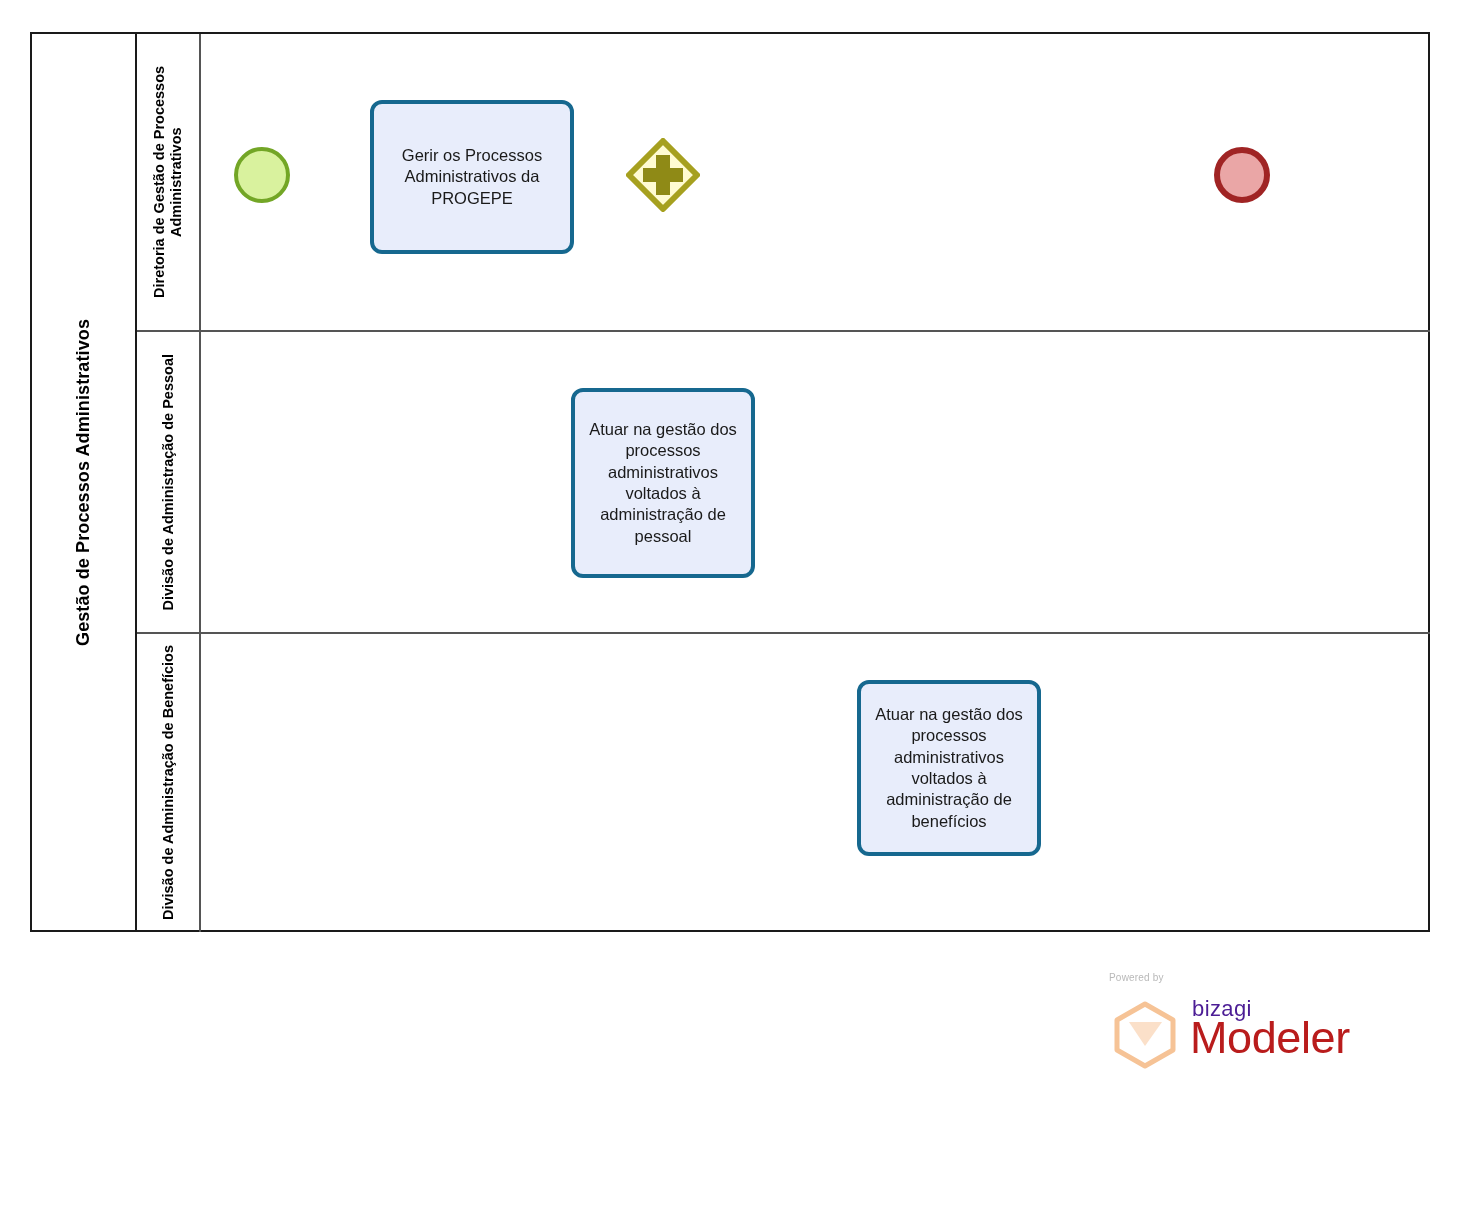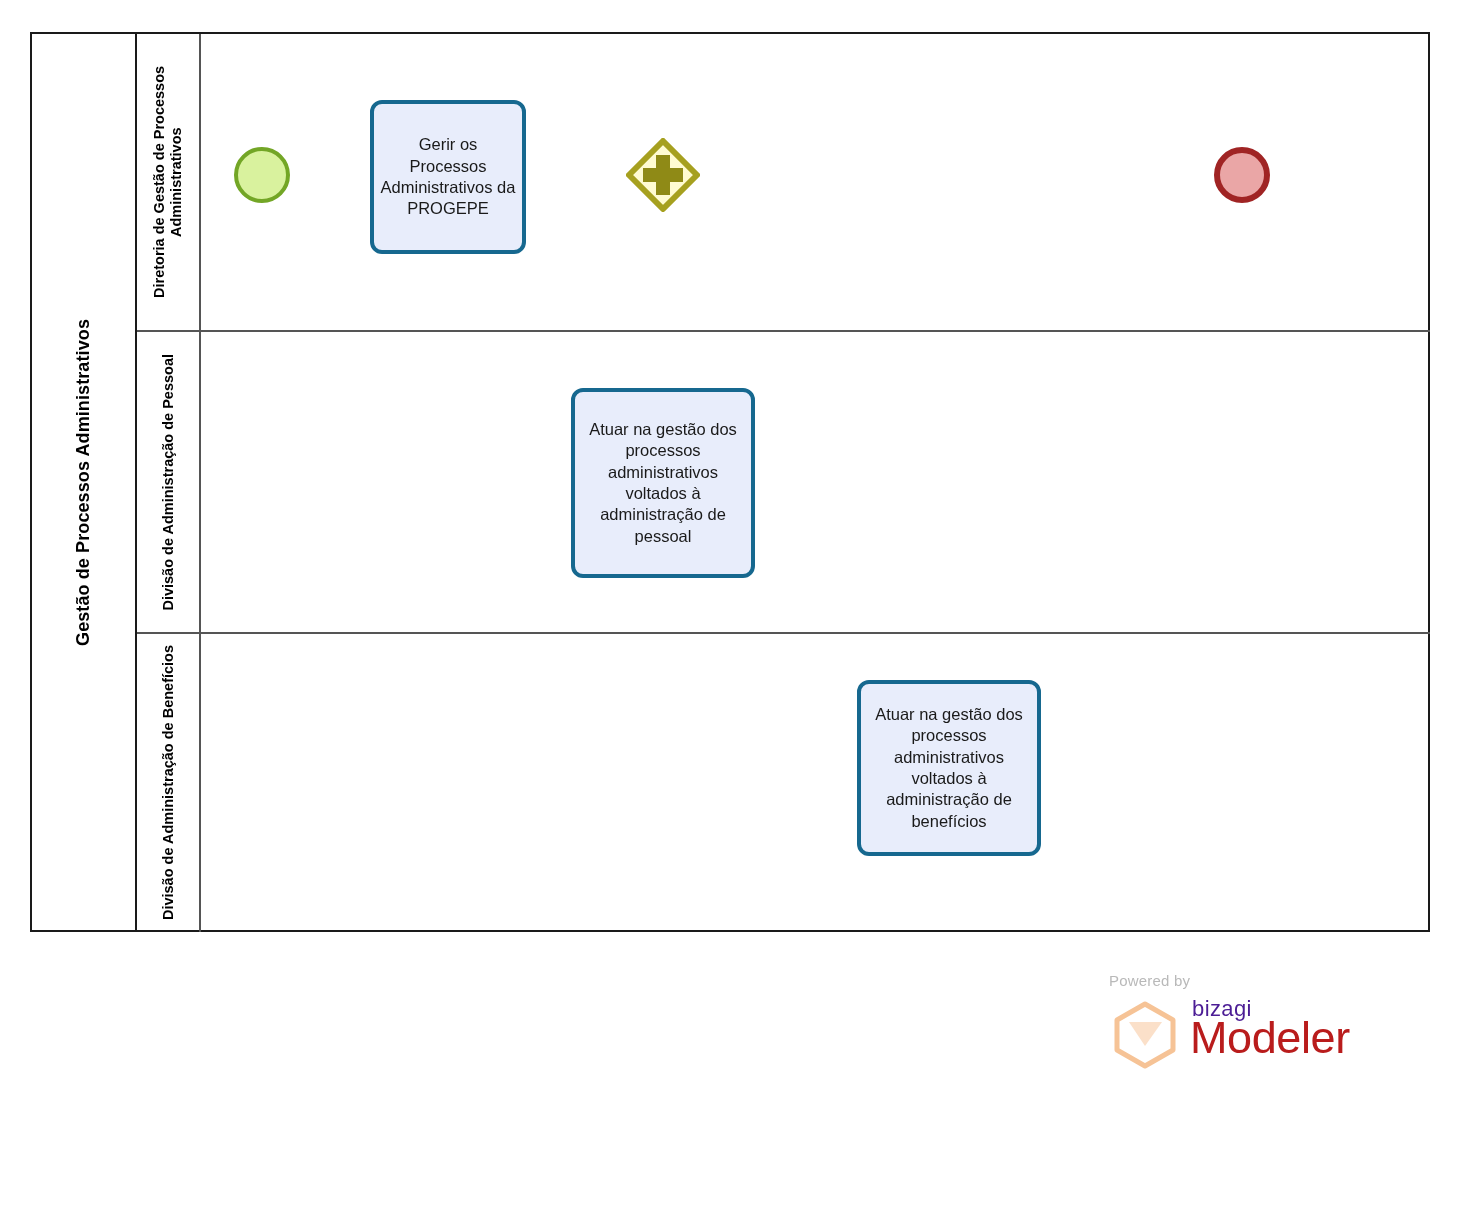--- a/index.html
+++ b/index.html
@@ -120,21 +120,21 @@
   .logo-block {
     position: absolute;
     left: 1104px;
     top: 972px;
     width: 260px;
     height: 100px;
   }
   .logo-powered {
     position: absolute;
     left: 5px; top: 0px;
-    font-size: 15px;
+    font-size: 10px;
     color: #b9b9b9;
     font-family: "Liberation Sans", sans-serif;
     letter-spacing: 0.2px;
   }
   .logo-bizagi {
     position: absolute;
     left: 88px; top: 24px;
     font-size: 22px;
     color: #4c1d95;
     font-family: "Liberation Sans", sans-serif;
@@ -200,21 +200,21 @@
     <div class="lane lane-3">
       <div class="lane-header">
         <span class="lane-header-text">Divisão de Administração de Benefícios</span>
       </div>
     </div>
 
   </div>
 
   <div class="shape start-event" style="left:234px; top:147px;"></div>
 
-  <div class="shape task" style="left:370px; top:100px; width:156px; height:154px;">
+  <div class="shape task" style="left:370px; top:100px; width:204px; height:154px;">
     <span class="task-label">Gerir os Processos Administrativos da PROGEPE</span>
   </div>
 
   <div class="shape gateway" style="left:626px; top:138px;">
     <svg width="74" height="74" viewBox="0 0 74 74">
       <polygon points="37,3 71,37 37,71 3,37" fill="#fffbd1" stroke="#a6a01f" stroke-width="6" stroke-linejoin="round"></polygon>
       <rect x="30" y="17" width="14" height="40" fill="#8f8a16"></rect>
       <rect x="17" y="30" width="40" height="14" fill="#8f8a16"></rect>
     </svg>
   </div>

